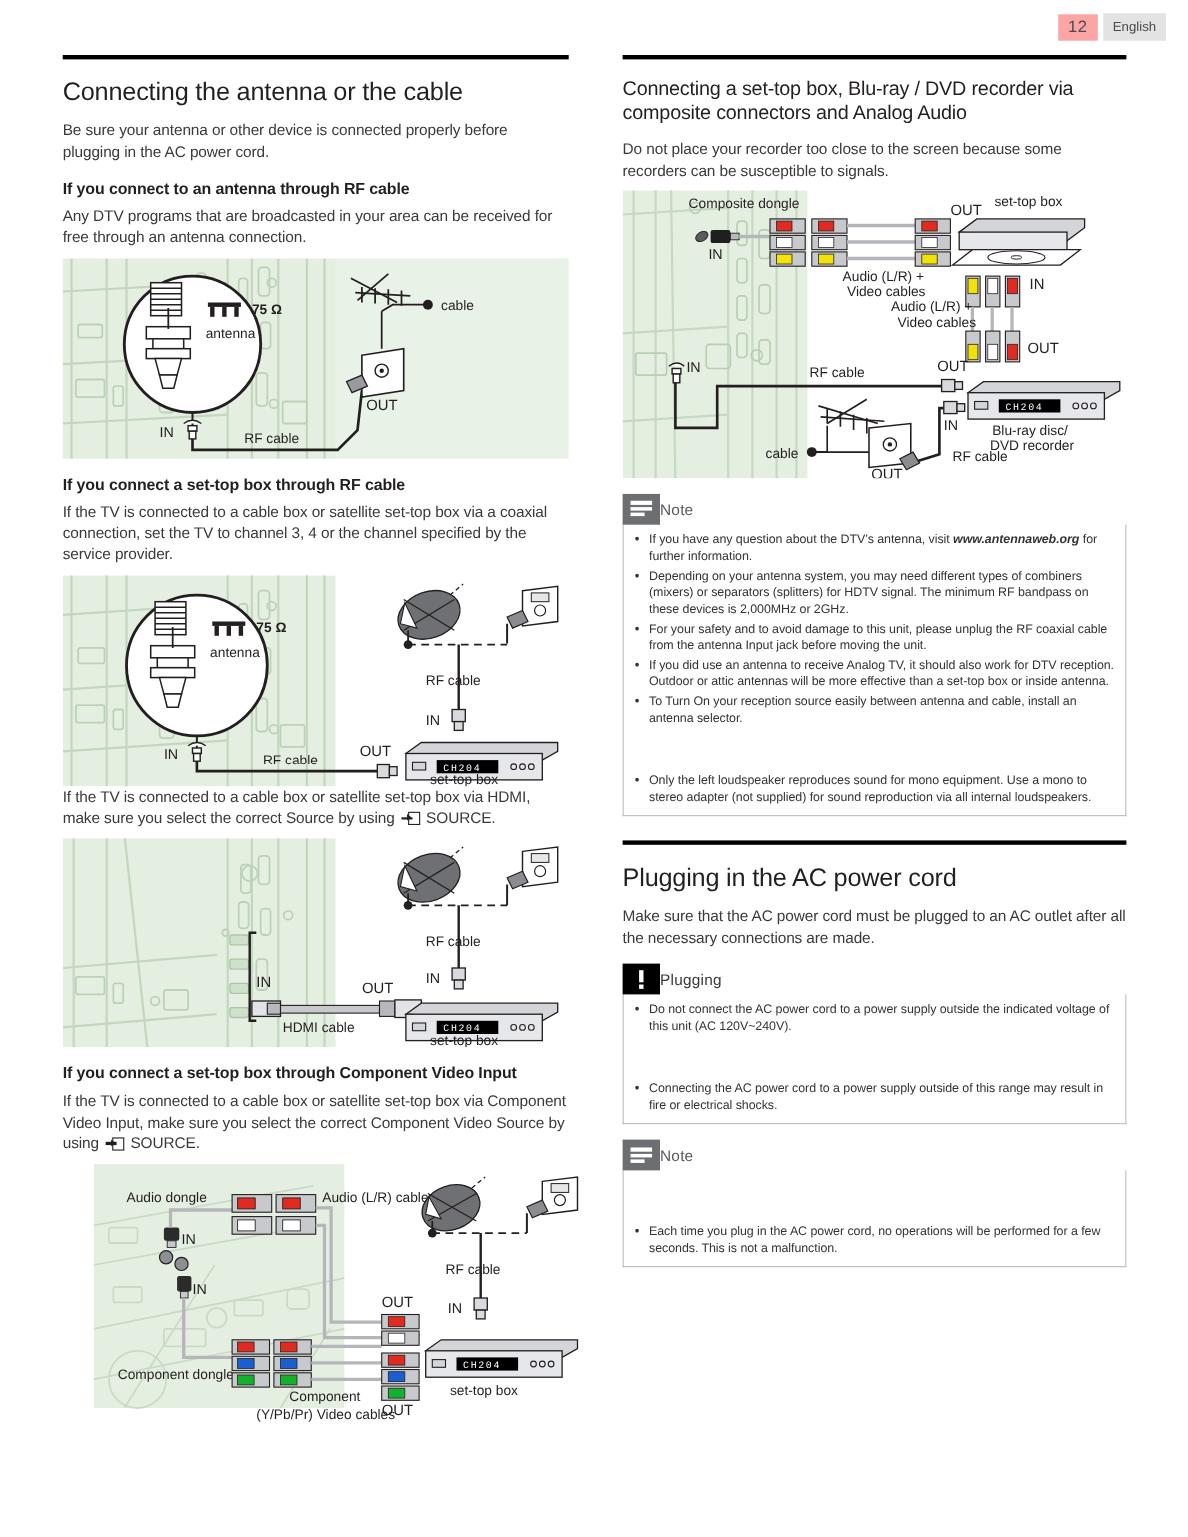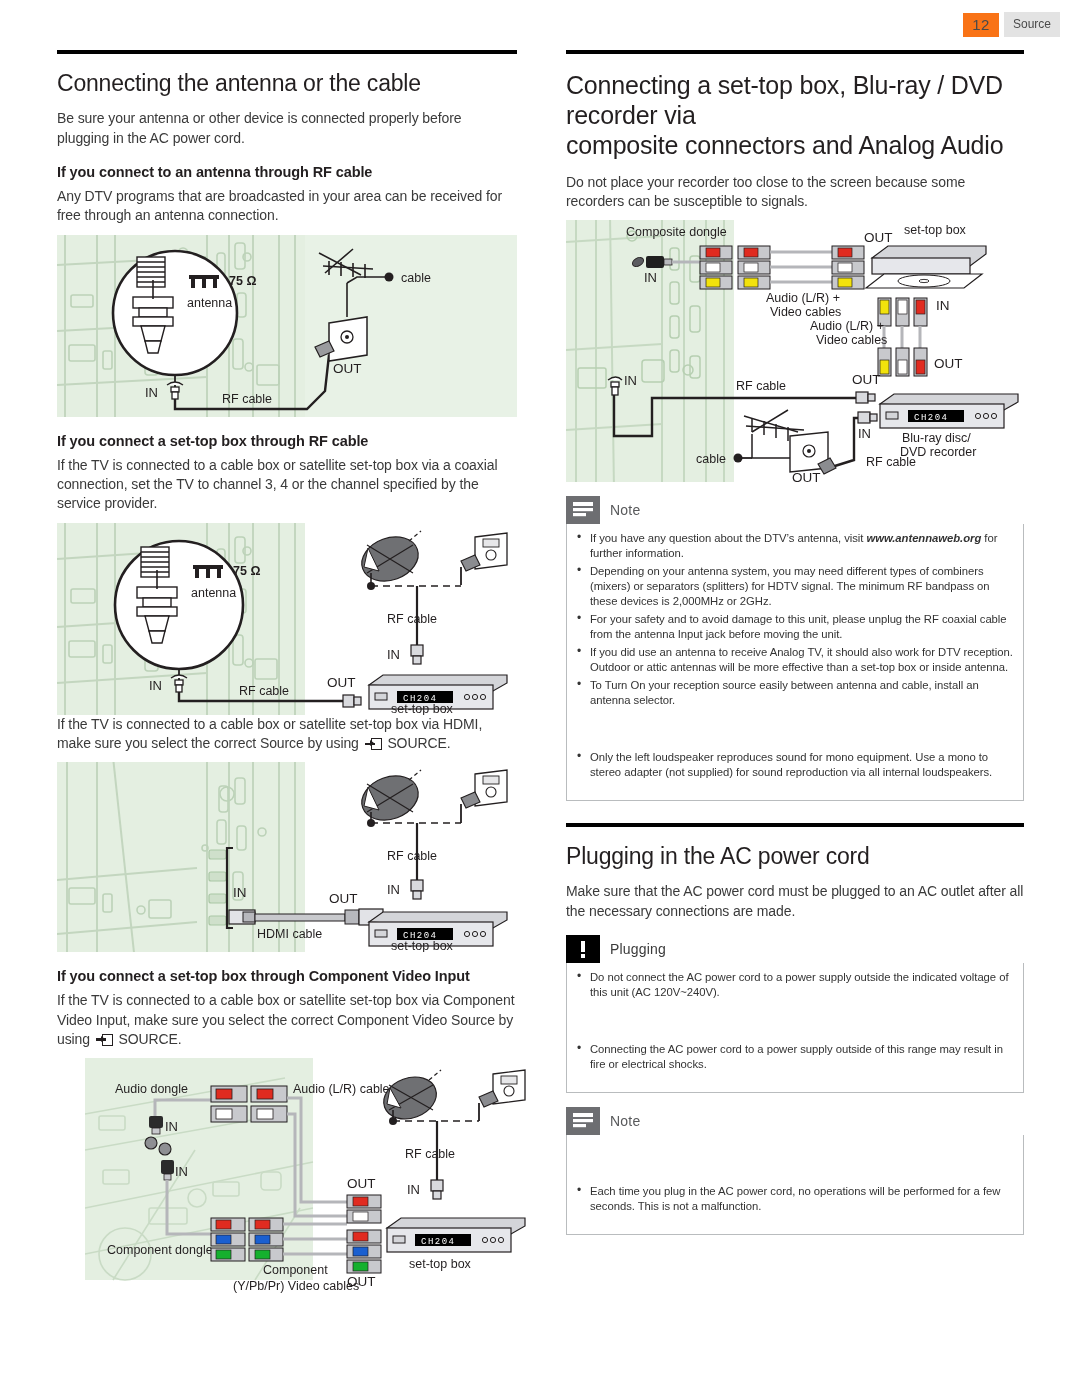--- a/index.html
+++ b/index.html
@@ -8,21 +8,21 @@
     background:#ffffff;
     font-family:"Liberation Sans", sans-serif;
     color:#231f20;
     position:relative;
     overflow:hidden;
   }
   .page{position:absolute;inset:0;}
 
   
   .page-head{position:absolute;top:12px;right:20px;display:flex;align-items:center;gap:5px;}
-  .pg-num{background:#f97316;color:#4a4a4a;font-size:15px;padding:3px 9px 4px;letter-spacing:.5px;}
+  .pg-num{background:#fca5a5;color:#4a4a4a;font-size:15px;padding:3px 9px 4px;letter-spacing:.5px;}
   .pg-lang{background:#e3e3e3;color:#4a4a4a;font-size:12px;padding:5px 9px 6px;}
 
   
   .col{position:absolute;top:50px;}
   .col-left{left:57px;width:460px;}
   .col-right{left:566px;width:458px;}
 
   .rule{height:4px;background:#000;margin-bottom:7px;}
   h1.sec{font-size:23px;font-weight:400;margin:16px 0 13px;letter-spacing:-0.2px;line-height:1.15;}
   h2.sub{font-size:14.5px;font-weight:700;margin:16px 0 7px;letter-spacing:-0.1px;}
@@ -38,36 +38,36 @@
   .fig.clear{background:transparent;}
   svg{display:block;}
   .f-lbl{font-family:"Liberation Sans",sans-serif;fill:#231f20;}
 
   
   .adm{margin-top:14px;}
   .adm-hd{display:flex;align-items:center;height:28px;}
   .adm-ico{width:34px;height:28px;display:flex;align-items:center;justify-content:center;}
   .adm-ico.note{background:#6d6e71;}
   .adm-ico.caution{background:#000;}
-  .adm-ttl{font-size:14px;color:#58595b;margin-left:10px;letter-spacing:.2px;}
-  .adm-body{border:1px solid #b9bcbe;border-top:none;padding:7px 8px 20px 8px;}
+  .adm-ttl{font-size:14px;color:#58595b;letter-spacing:.2px;}
+  .adm-body{border:1px solid #b9bcbe;border-top:none;padding:7px 8px 8px 8px;}
   .adm-body ul{margin:0;padding:0;list-style:none;}
   .adm-body li{position:relative;padding-left:15px;font-size:11.3px;line-height:1.33;color:#333;margin-bottom:3px;letter-spacing:-0.05px;}
   .adm-body li:last-child{margin-bottom:0;margin-top:42px;}
   .adm-body li:before{content:"•";position:absolute;left:2px;top:-1px;font-size:12px;color:#333;}
   .adm-body b{font-style:italic;font-weight:700;}
 </style>
 </head>
 <body>
 
 <div class="page">
 
   <div class="page-head">
     <span class="pg-num">12</span>
-    <span class="pg-lang">Source</span>
+    <span class="pg-lang">English</span>
   </div>
 
   <div class="col col-left">
 
     <div class="rule"></div>
     <h1 class="sec">Connecting the antenna or the cable</h1>
     <p class="body">Be sure your antenna or other device is connected properly before plugging in the AC power cord.</p>
 
     <h2 class="sub">If you connect to an antenna through RF cable</h2>
     <p class="body">Any DTV programs that are broadcasted in your area can be received for free through an antenna connection.</p>
@@ -464,21 +464,21 @@
           <rect x="348" y="133" width="8" height="8"></rect>
         </g>
         <text class="f-lbl" x="322" y="136" font-size="13">IN</text>
       </svg>
     </div>
   </div>
 
   <div class="col col-right">
 
     <div class="rule"></div>
-    <h1 class="sec" style="font-size:25px;line-height:1.2;">
+    <h1 class="sec" style="font-size:18px;line-height:1.2;">
       <span>Connecting a set-top box, Blu-ray / DVD recorder via</span><br>
       <span>composite connectors and Analog Audio</span>
     </h1>
     <p class="body">Do not place your recorder too close to the screen because some recorders can be susceptible to signals.</p>
 
     <div class="fig clear" style="width:458px;height:262px;margin-top:8px;">
       <svg width="458" height="262" viewBox="0 0 458 262">
         <rect x="0" y="0" width="168" height="262" fill="#e4efe1"></rect>
         <g stroke="#c6d9c2" stroke-width="2" fill="none">
           <path d="M10 -5 L10 270 M30 -5 L30 270 M96 -5 L96 270 M118 -5 L118 270 M140 -5 L140 270 M158 -5 L158 270"></path>

